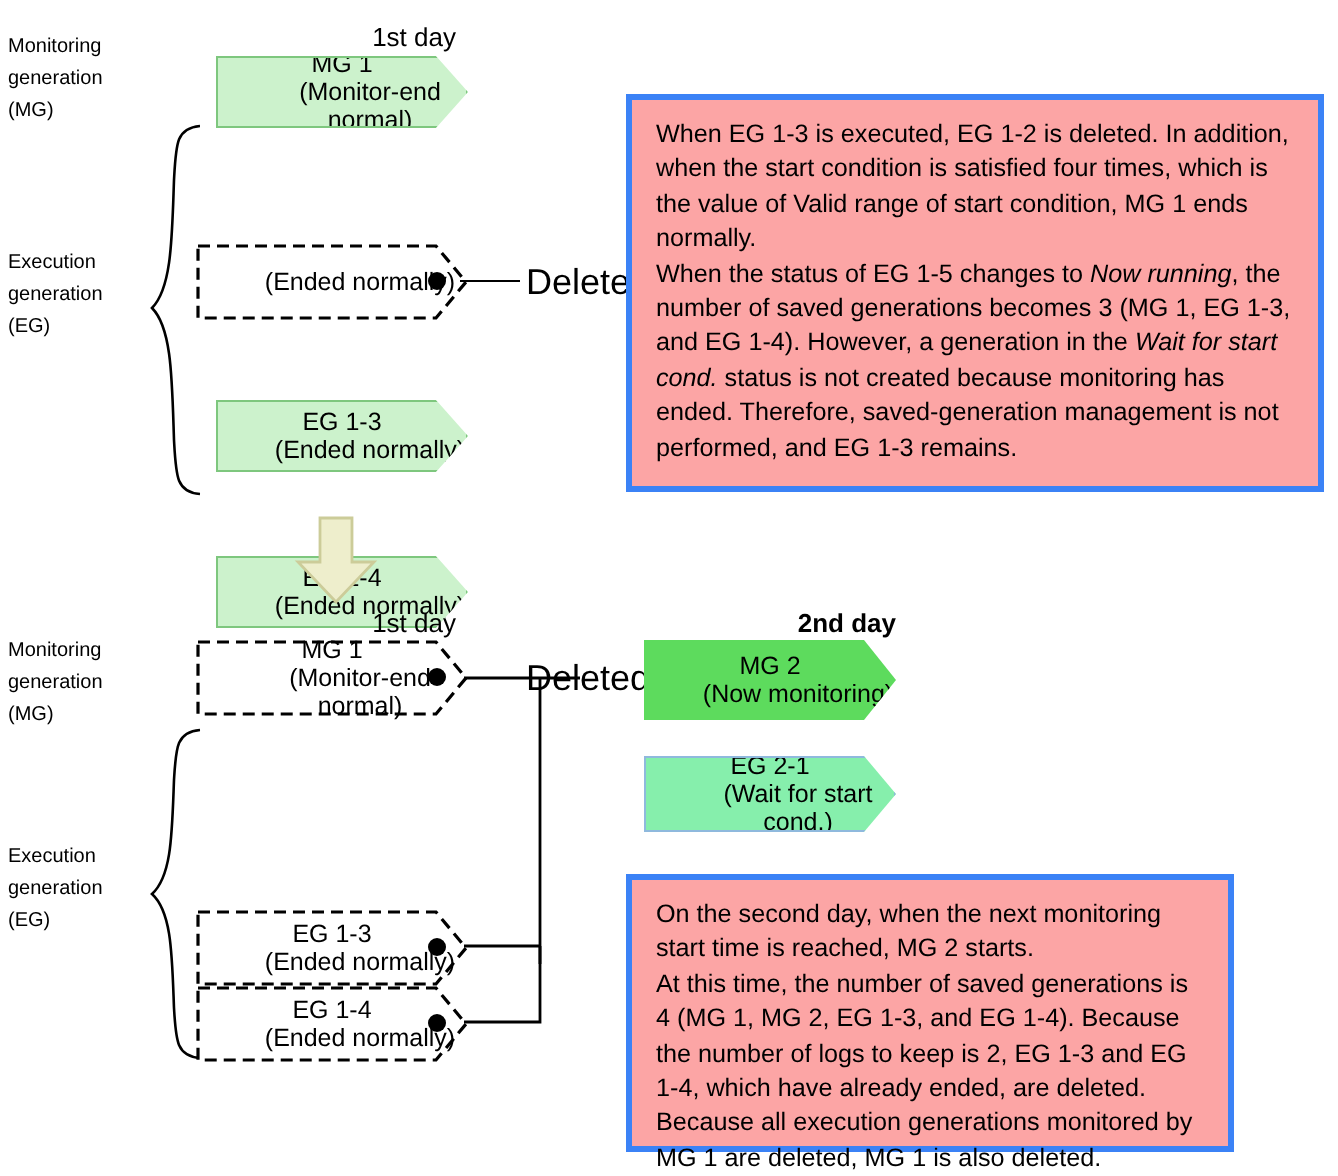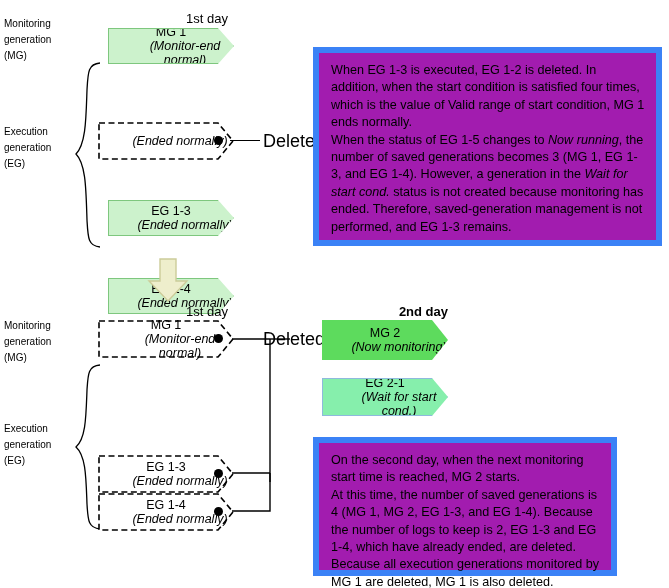--- a/index.html
+++ b/index.html
@@ -18,21 +18,21 @@
   
   .day-caption{font-size:13px;line-height:14px;text-align:right;}
 
   
   .chev{
     box-sizing:border-box;
     display:flex;flex-direction:column;align-items:center;justify-content:center;
     font-size:12.5px;line-height:14px;text-align:center;
   }
   .chev .l1{display:block;}
-  .chev .l2{display:block;font-style:italic;margin-left:28px;}
+  .chev .l2{display:block;margin-left:28px;}
 
   
   .chev-solid{
     clip-path:polygon(0 0, calc(100% - 16px) 0, 100% 50%, calc(100% - 16px) 100%, 0 100%);
   }
   .fill-lightgreen{background:#ccf2cc;}
   .fill-green{background:#5ddb5d;}
   .fill-blue{background:#86efac;}
   
   .outline-green{position:relative;}
@@ -48,22 +48,22 @@
   }
 
   
   .chev-dashed{background:transparent;}
   .chev-dashed svg{position:absolute;inset:0;width:100%;height:100%;}
   .chev-dashed .txt{position:relative;z-index:2;width:100%;}
 
   
   .callout{
     box-sizing:border-box;
-    border:6px solid #3b82f6;
-    background:#a21caf;
+    border:3px solid #3b82f6;
+    background:#fca5a5;
     font-size:12.6px;line-height:17.4px;
     padding:9px 11px 8px 12px;
   }
   .callout i{font-style:italic;}
 
   
   .dot{
     width:9px;height:9px;border-radius:50%;background:#000;
   }
   .hline{background:#000;height:1px;}

